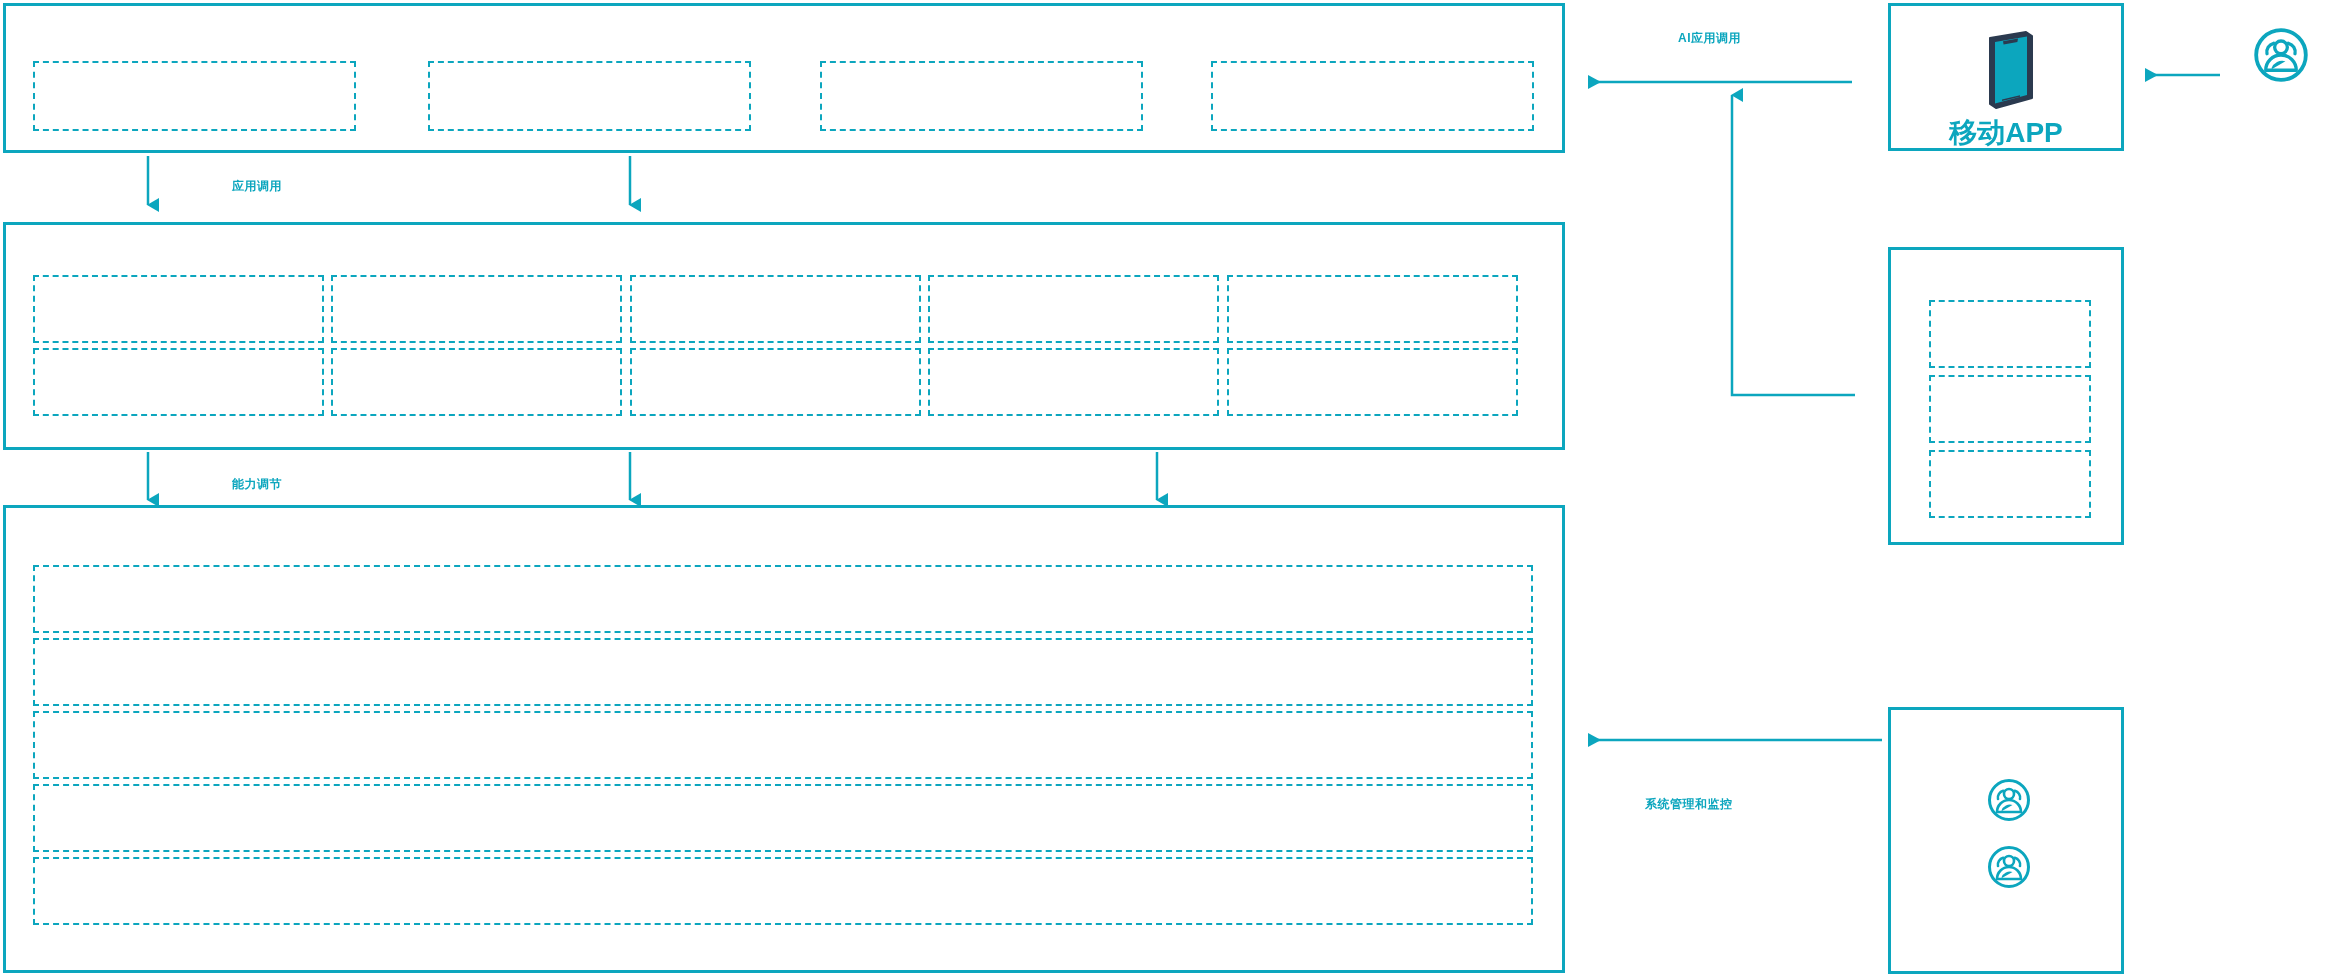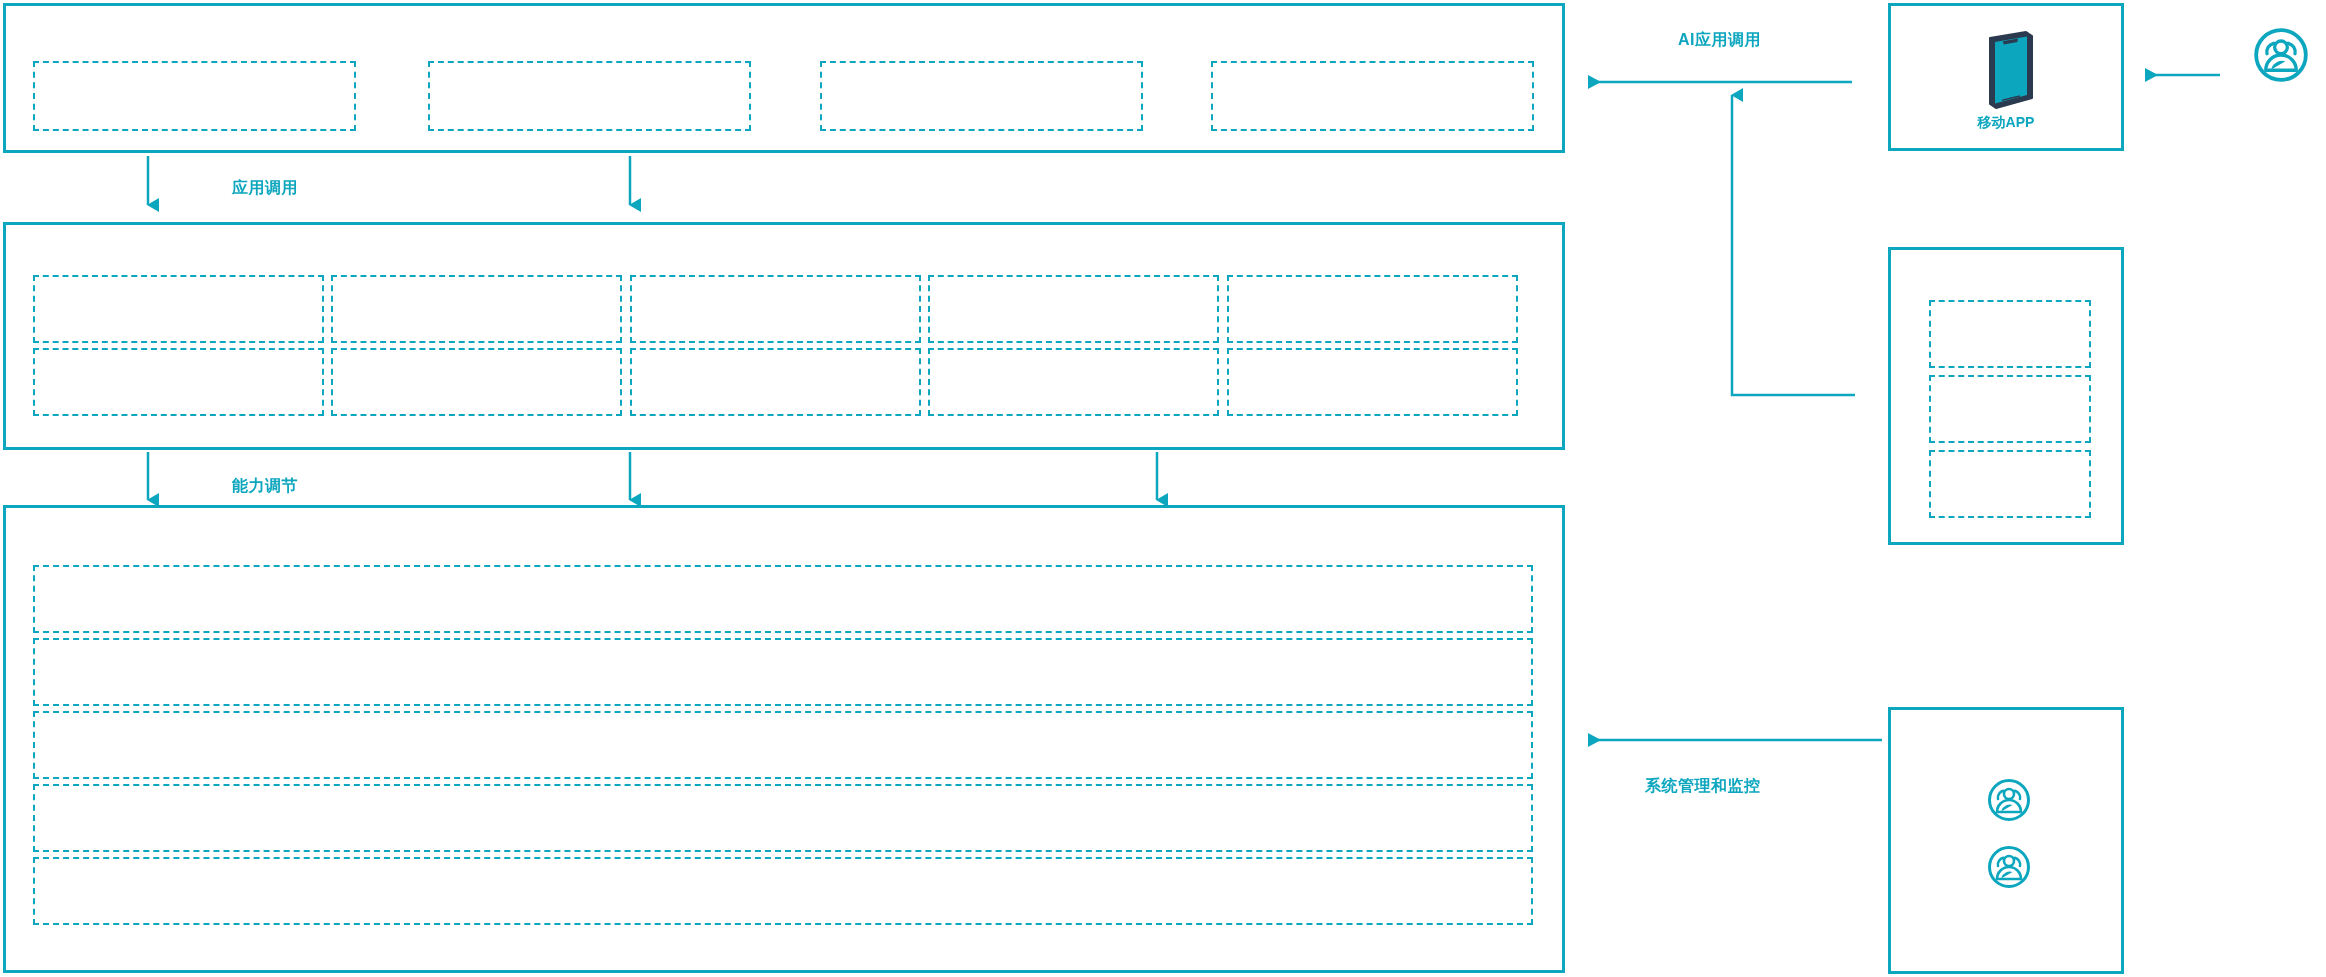--- a/index.html
+++ b/index.html
@@ -31,31 +31,31 @@
     position: absolute;
     box-sizing: border-box;
     border: 2px dashed #0CA6BE;
     background: transparent;
   }
 
   
   .flow-label {
     position: absolute;
     color: #0CA6BE;
-    font-size: 16px;
+    font-size: 12px;
     font-weight: bold;
     white-space: nowrap;
     letter-spacing: .5px;
   }
 
   
   .panel-caption {
     position: absolute;
     color: #0CA6BE;
-    font-size: 14px;
+    font-size: 28px;
     font-weight: bold;
     white-space: nowrap;
     text-align: center;
     width: 100%;
     left: 0;
   }
 
   
   #connectors {
     position: absolute;
@@ -175,21 +175,21 @@
     </div>
     <span class="panel-caption" style="top:108px;">移动APP</span>
   </div>
 
   <div class="panel" style="left:1888px; top:247px; width:236px; height:298px;">
     <div class="dashbox" style="left:38px; top:50px; width:162px; height:68px;"></div>
     <div class="dashbox" style="left:38px; top:125px; width:162px; height:68px;"></div>
     <div class="dashbox" style="left:38px; top:200px; width:162px; height:68px;"></div>
   </div>
 
-  <span class="flow-label" style="left:1645px; top:776px;">系统管理和监控</span>
+  <span class="flow-label" style="left:1645px; top:796px;">系统管理和监控</span>
 
   <div class="panel" style="left:1888px; top:707px; width:236px; height:267px;">
     <div class="icon-wrap" style="left:96px; top:68px; width:44px; height:44px;">
       <svg viewBox="0 0 44 44" width="44" height="44" xmlns="http://www.w3.org/2000/svg">
         <circle cx="22" cy="22" r="19.5" fill="none" stroke="#0CA6BE" stroke-width="3"></circle>
         <circle cx="22" cy="16" r="5" fill="none" stroke="#0CA6BE" stroke-width="2.6"></circle>
         <path d="M11,21 a7,7 0 0 1 5.2,-8.2" fill="none" stroke="#0CA6BE" stroke-width="2.6" stroke-linecap="round"></path>
         <path d="M33,21 a7,7 0 0 0 -5.2,-8.2" fill="none" stroke="#0CA6BE" stroke-width="2.6" stroke-linecap="round"></path>
         <path d="M10,34 a12,12 0 0 1 24,0 Z" fill="none" stroke="#0CA6BE" stroke-width="2.6" stroke-linejoin="round"></path>
         <path d="M14.5,32.5 a9,9 0 0 1 11,-5.5 L15,33 Z" fill="#0CA6BE"></path>

